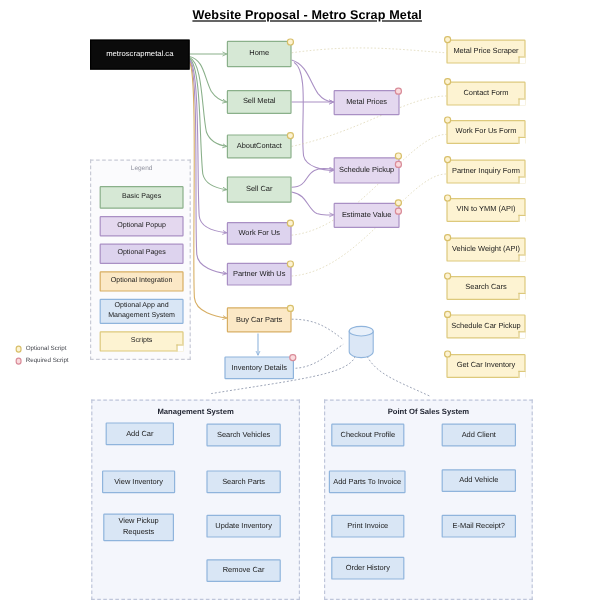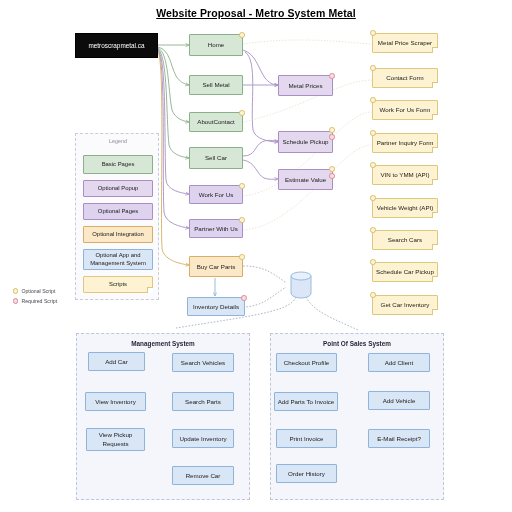--- a/index.html
+++ b/index.html
@@ -87,21 +87,21 @@
   }
 
   
   .db{position:absolute;z-index:3;}
 </style>
 </head>
 <body>
 
 <div id="canvas">
 
-  <div class="title">Website Proposal - Metro System Metal</div>
+  <div class="title">Website Proposal - Metro Scrap Metal</div>
 
   <svg class="layer" id="edges" viewBox="0 0 512 512">
     <defs>
       <marker id="ag" markerWidth="5" markerHeight="5" refX="4" refY="2.5" orient="auto">
         <path d="M0,0.6 L4,2.5 L0,4.4" fill="none" stroke="#8ab08a" stroke-width="0.8"></path>
       </marker>
       <marker id="ap" markerWidth="5" markerHeight="5" refX="4" refY="2.5" orient="auto">
         <path d="M0,0.6 L4,2.5 L0,4.4" fill="none" stroke="#a98fc4" stroke-width="0.8"></path>
       </marker>
       <marker id="ao" markerWidth="5" markerHeight="5" refX="4" refY="2.5" orient="auto">

